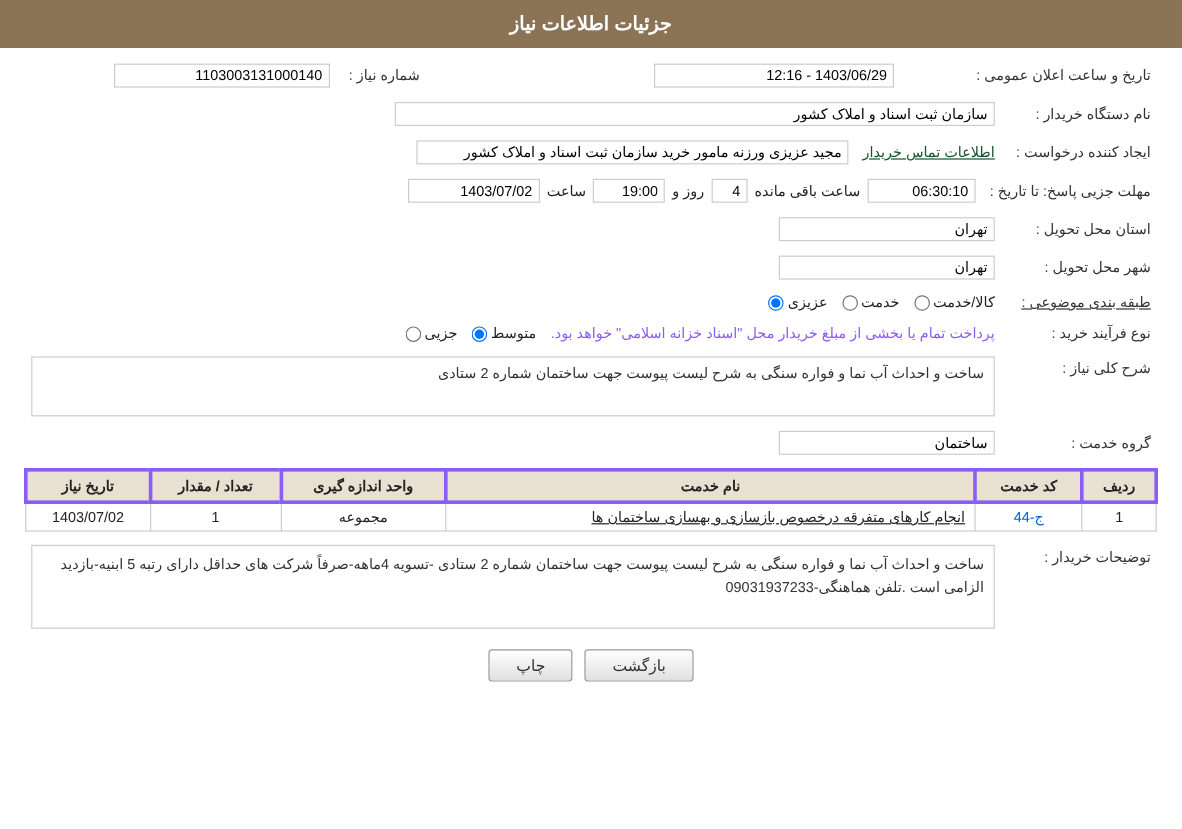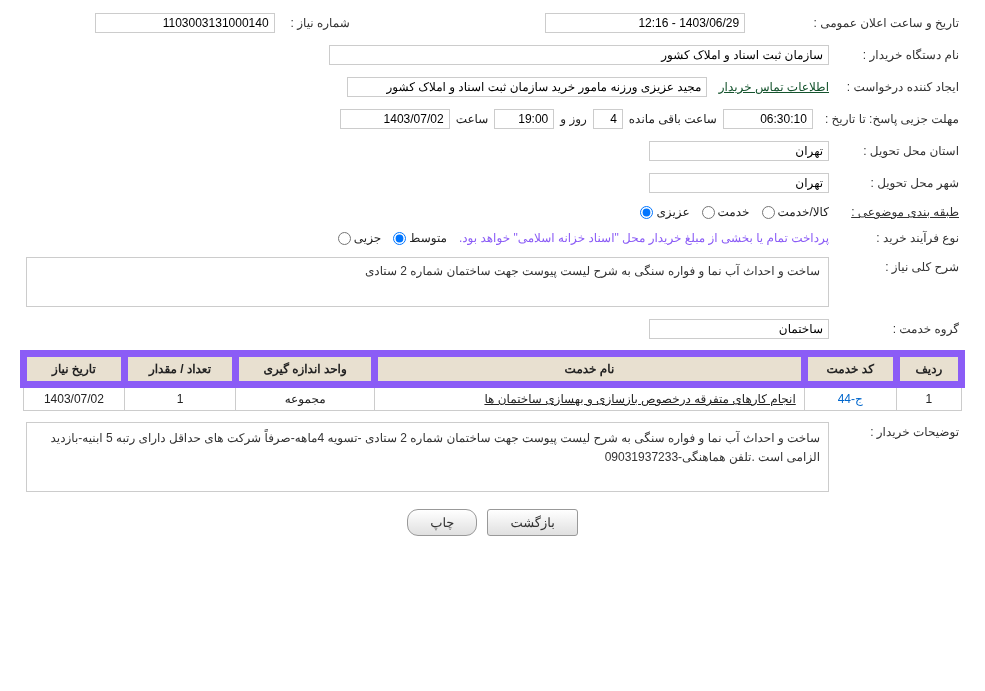--- a/index.html
+++ b/index.html
@@ -82,21 +82,21 @@
       width: 100%;
     }
     .services-table {
       width: 100%;
       border-collapse: collapse;
       margin: 8px 0;
       font-size: 12px;
     }
     .services-table th {
       background: #e8e0d0;
-      border: 7px solid #8b5cf6;
+      border: 3px solid #8b5cf6;
       padding: 5px 8px;
       text-align: center;
       font-weight: bold;
     }
     .services-table td {
       border: 1px solid #ccc;
       padding: 4px 8px;
       text-align: center;
     }
     .services-table tr:nth-child(even) { background: #fafafa; }
@@ -121,38 +121,40 @@
       padding: 5px 22px;
       font-size: 13px;
       font-family: Tahoma, Arial, sans-serif;
       cursor: pointer;
       border: 1px solid #999;
       border-radius: 3px;
     }
     .btn-print {
       background: linear-gradient(to bottom, #fff, #e0e0e0);
       color: #333;
-      border-radius: 11px;
     }
     .btn-back {
       background: linear-gradient(to bottom, #fff, #e0e0e0);
       color: #333;
     }
     .row-flex {
       display: flex;
       align-items: center;
       gap: 6px;
       direction: rtl;
     }
   </style>
 </head>
 <body>
 
 <div class="page-container">
 
+  <div class="header-bar">
+    <span>جزئیات اطلاعات نیاز</span>
+  </div>
 
   <div class="content">
 
     <table class="info-table">
       <tbody>
           <tr>
         <td class="label-cell">تاریخ و ساعت اعلان عمومی :</td>
         <td class="value-cell">
           <input type="text" class="medium-input" value="1403/06/29 - 12:16" style="">
         </td>

